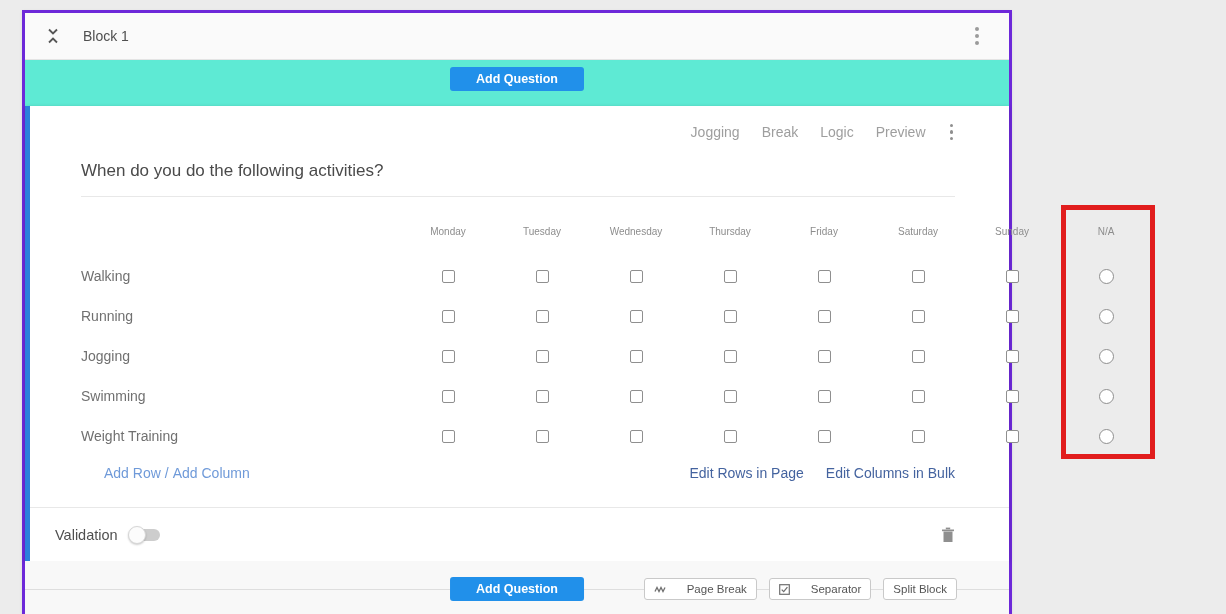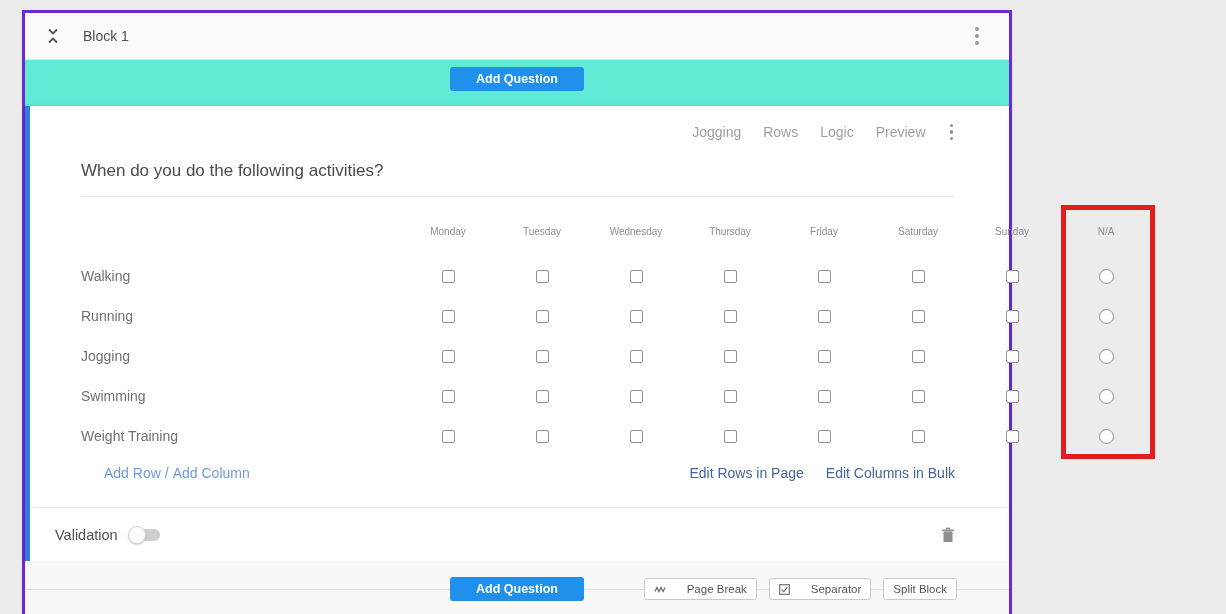--- a/index.html
+++ b/index.html
@@ -140,21 +140,21 @@
     </div>
 
     <div class="add-q-top">
       <button class="btn-blue">Add Question</button>
     </div>
 
     <div class="qcard">
 
       <div class="qtoolbar">
         <span class="tb-link">Jogging</span>
-        <span class="tb-link">Rows</span>
+        <span class="tb-link">Break</span>
         <span class="tb-link">Logic</span>
         <span class="tb-link">Preview</span>
         <span class="kebab kebab2">
             <i></i>
             <i></i>
             <i></i>
           </span>
       </div>
 
       <div class="qtitle">When do you do the following activities?</div>

